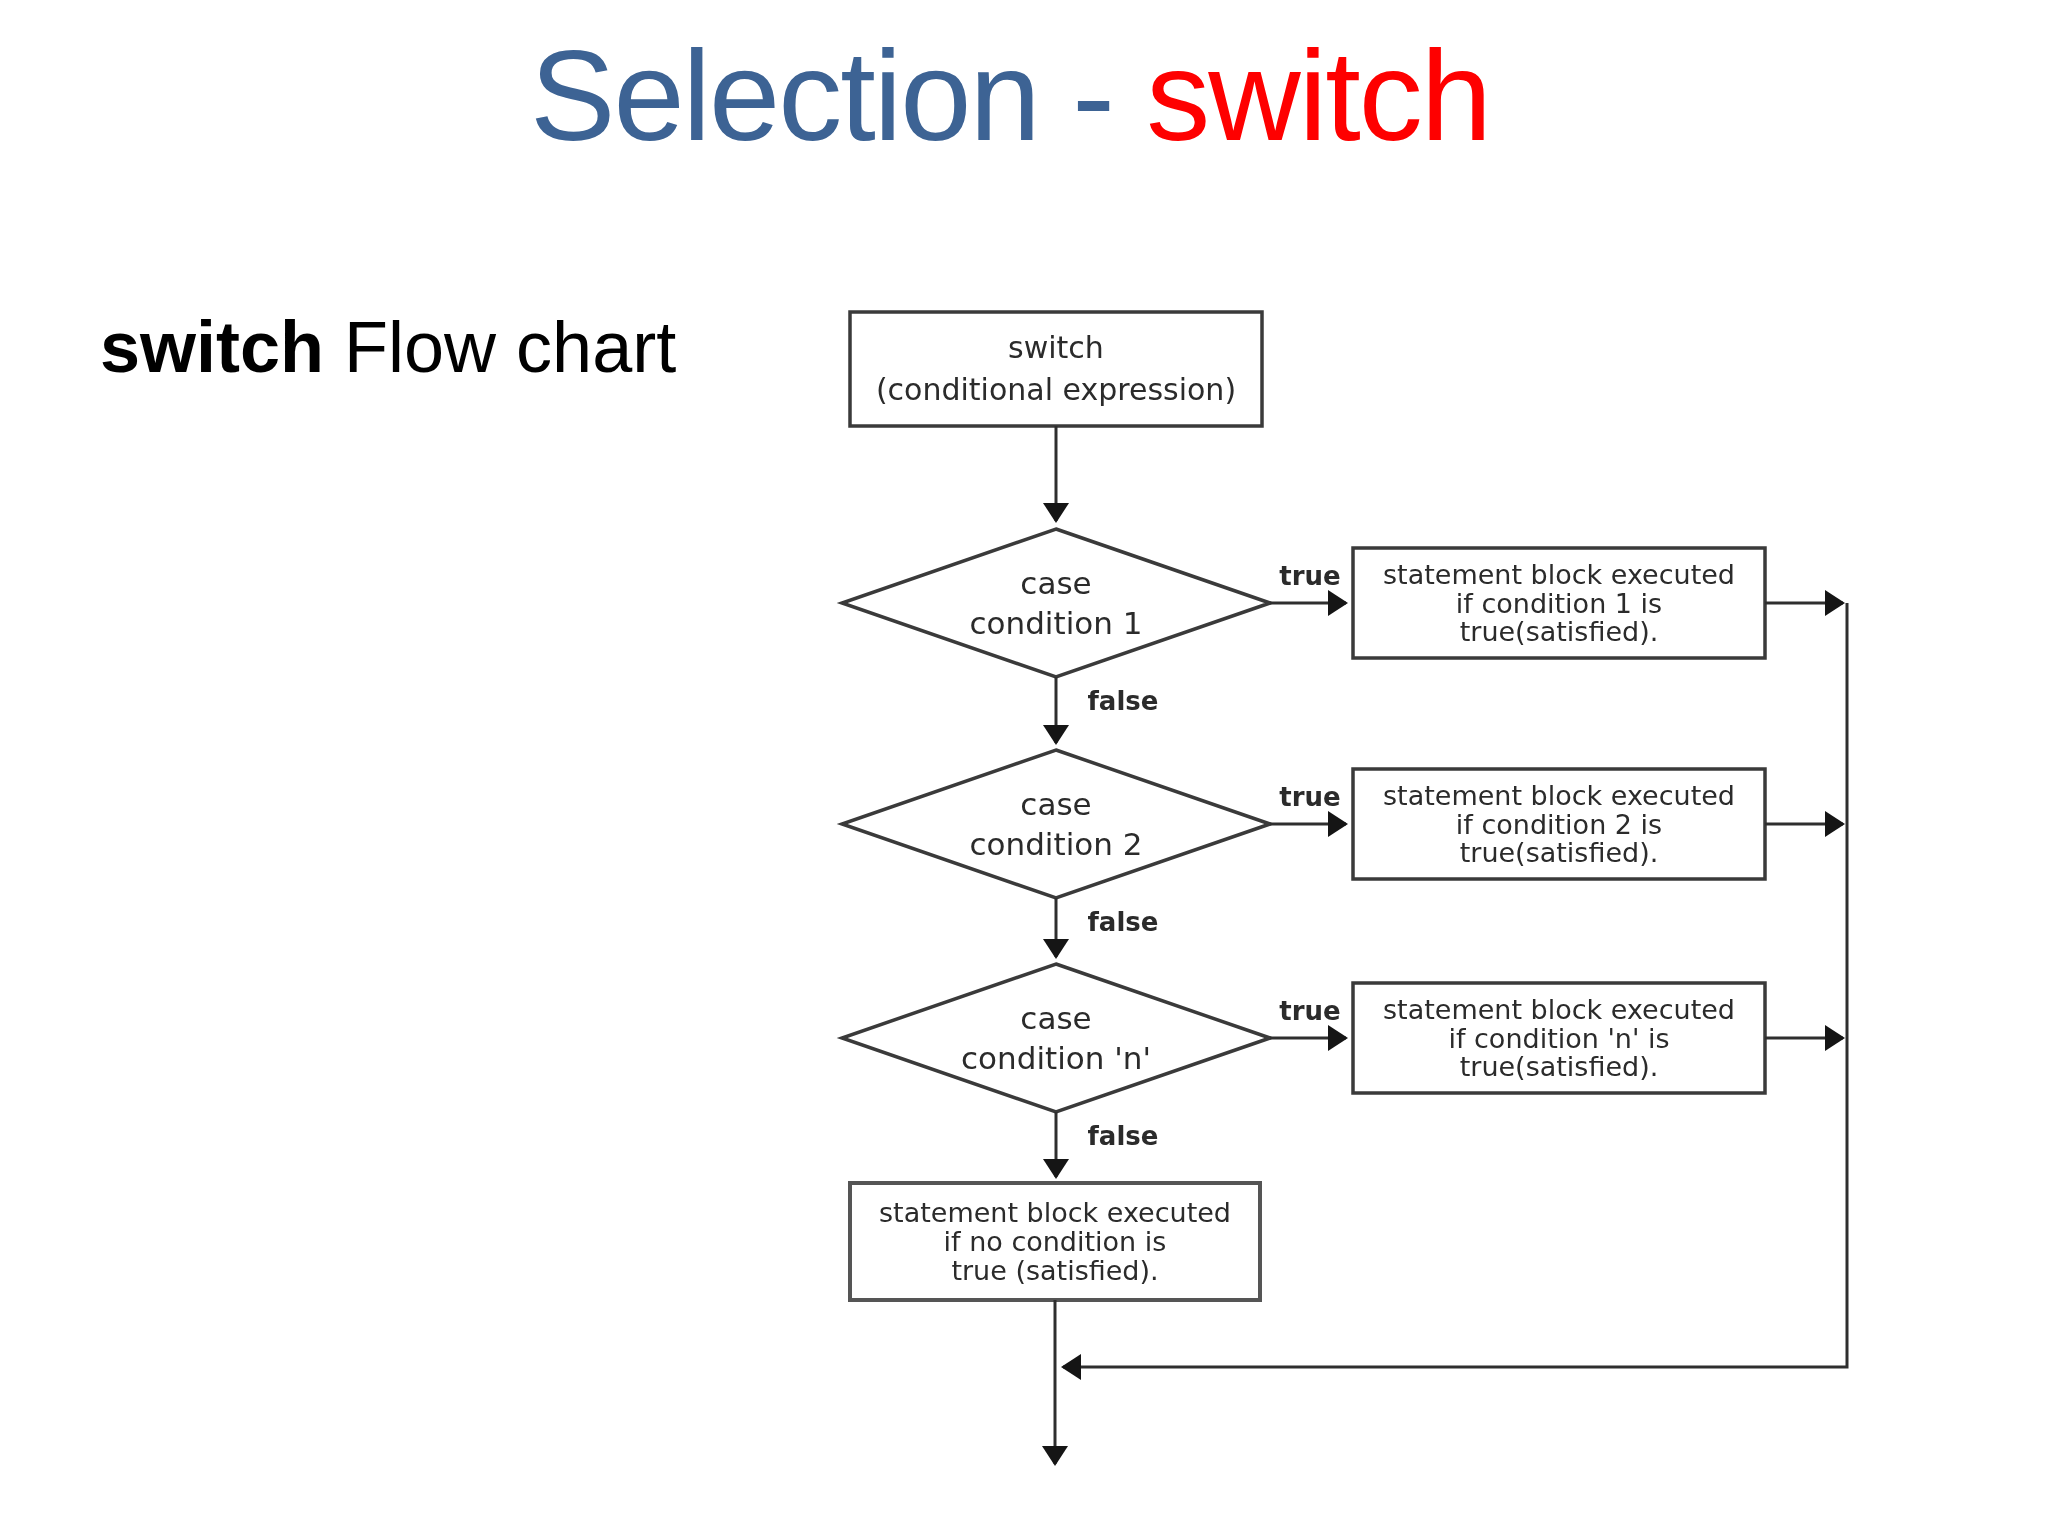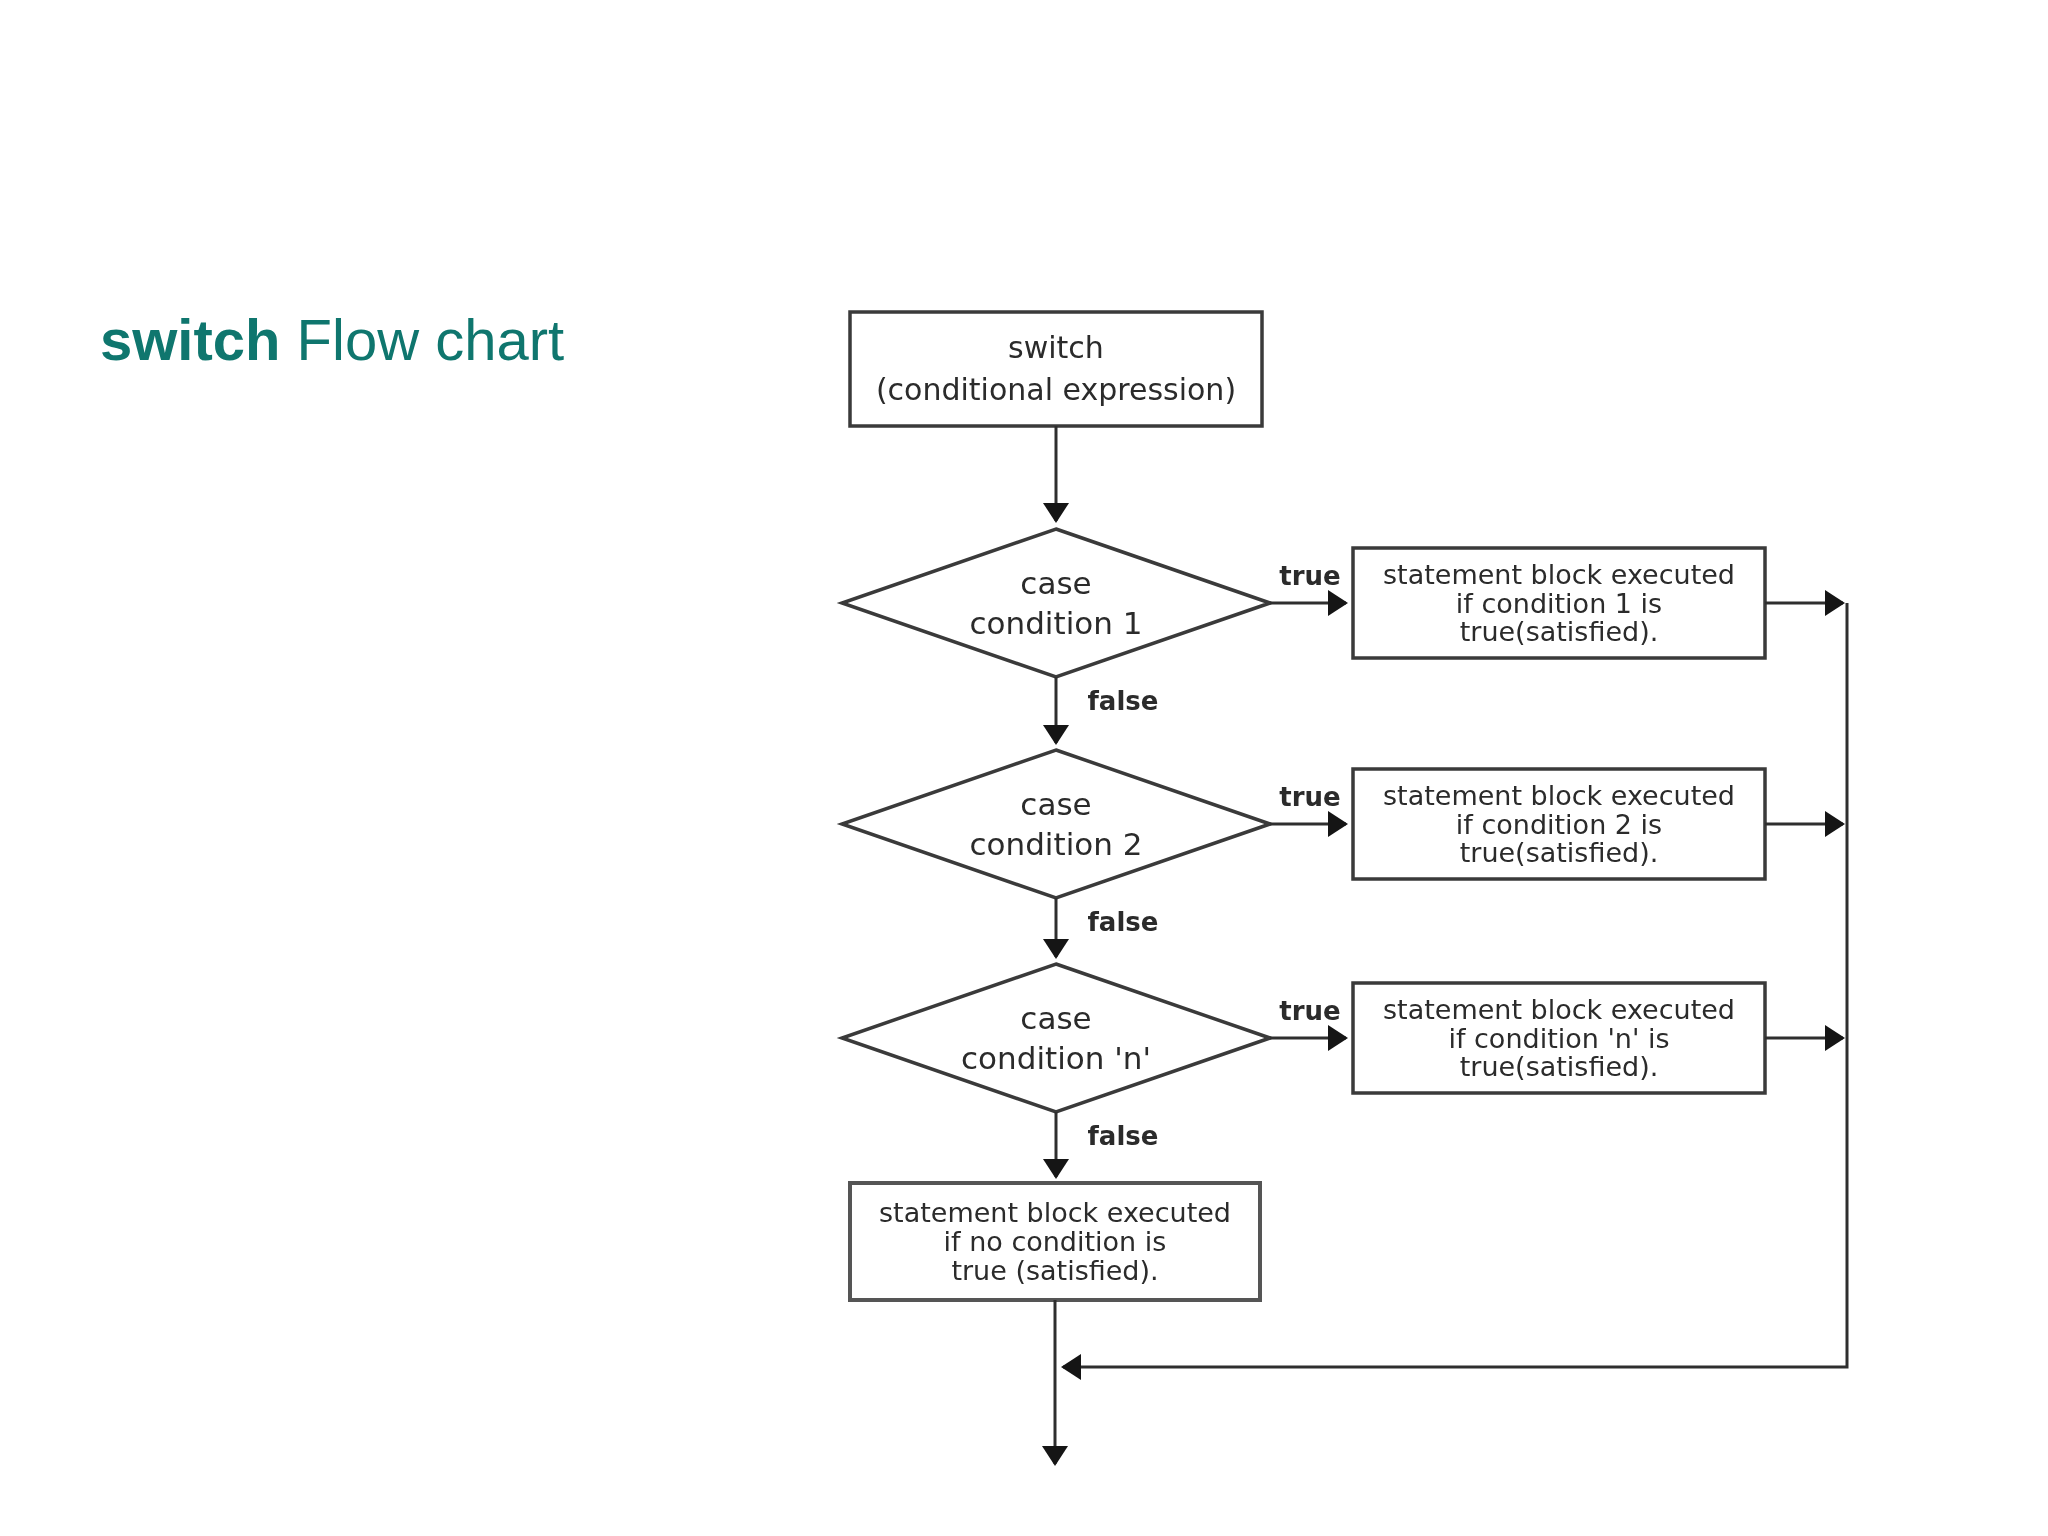--- a/index.html
+++ b/index.html
@@ -3,37 +3,38 @@
 <meta charset="utf-8">
 <style>
   html,body{margin:0;padding:0;background:#ffffff;}
   .slide{position:relative;width:2048px;height:1536px;background:#ffffff;overflow:hidden;
          font-family:"Liberation Sans", sans-serif;}
   .title{position:absolute;top:22px;left:0;width:2020px;margin:0;text-align:center;
          font-size:128px;font-weight:400;letter-spacing:-2px;line-height:1.15;}
   .t-blue{color:#3d6394;}
   .t-red{color:#fe0000;}
   .side-label{position:absolute;left:100px;top:308px;width:600px;
-              font-size:58px;line-height:1.1;color:#0f766e;}
+              font-size:72px;line-height:1.1;color:#000000;}
   .side-label .b{font-weight:700;}
   svg.flow{position:absolute;left:0;top:0;}
   .node{fill:#ffffff;stroke:#3a3a3a;stroke-width:3.5px;}
   .node-default{fill:#ffffff;stroke:#555555;stroke-width:4px;}
   .edge{fill:none;stroke:#2e2e2e;stroke-width:3px;}
   text{fill:#2b2b2b;font-family:"DejaVu Sans", sans-serif;}
   .bt{font-size:27px;text-anchor:middle;}
   .dt{font-size:31px;text-anchor:middle;}
   .st{font-size:30px;text-anchor:middle;}
   .lbl{font-size:26px;font-weight:bold;text-anchor:middle;fill:#2b2b2b;}
 </style>
 </head>
 <body>
 
 <div class="slide">
 
+  <h1 class="title"><span class="t-blue">Selection - </span><span class="t-red">switch</span></h1>
 
   <div class="side-label"><span class="b">switch</span><span> Flow chart</span></div>
 
   <svg class="flow" width="2048" height="1536" viewBox="0 0 2048 1536">
     <defs>
       <marker id="ah" markerUnits="userSpaceOnUse" markerWidth="24" markerHeight="28" refX="18" refY="13" orient="auto">
         <path d="M0,0 L20,13 L0,26 Z" fill="#151515"></path>
       </marker>
     </defs>
 

